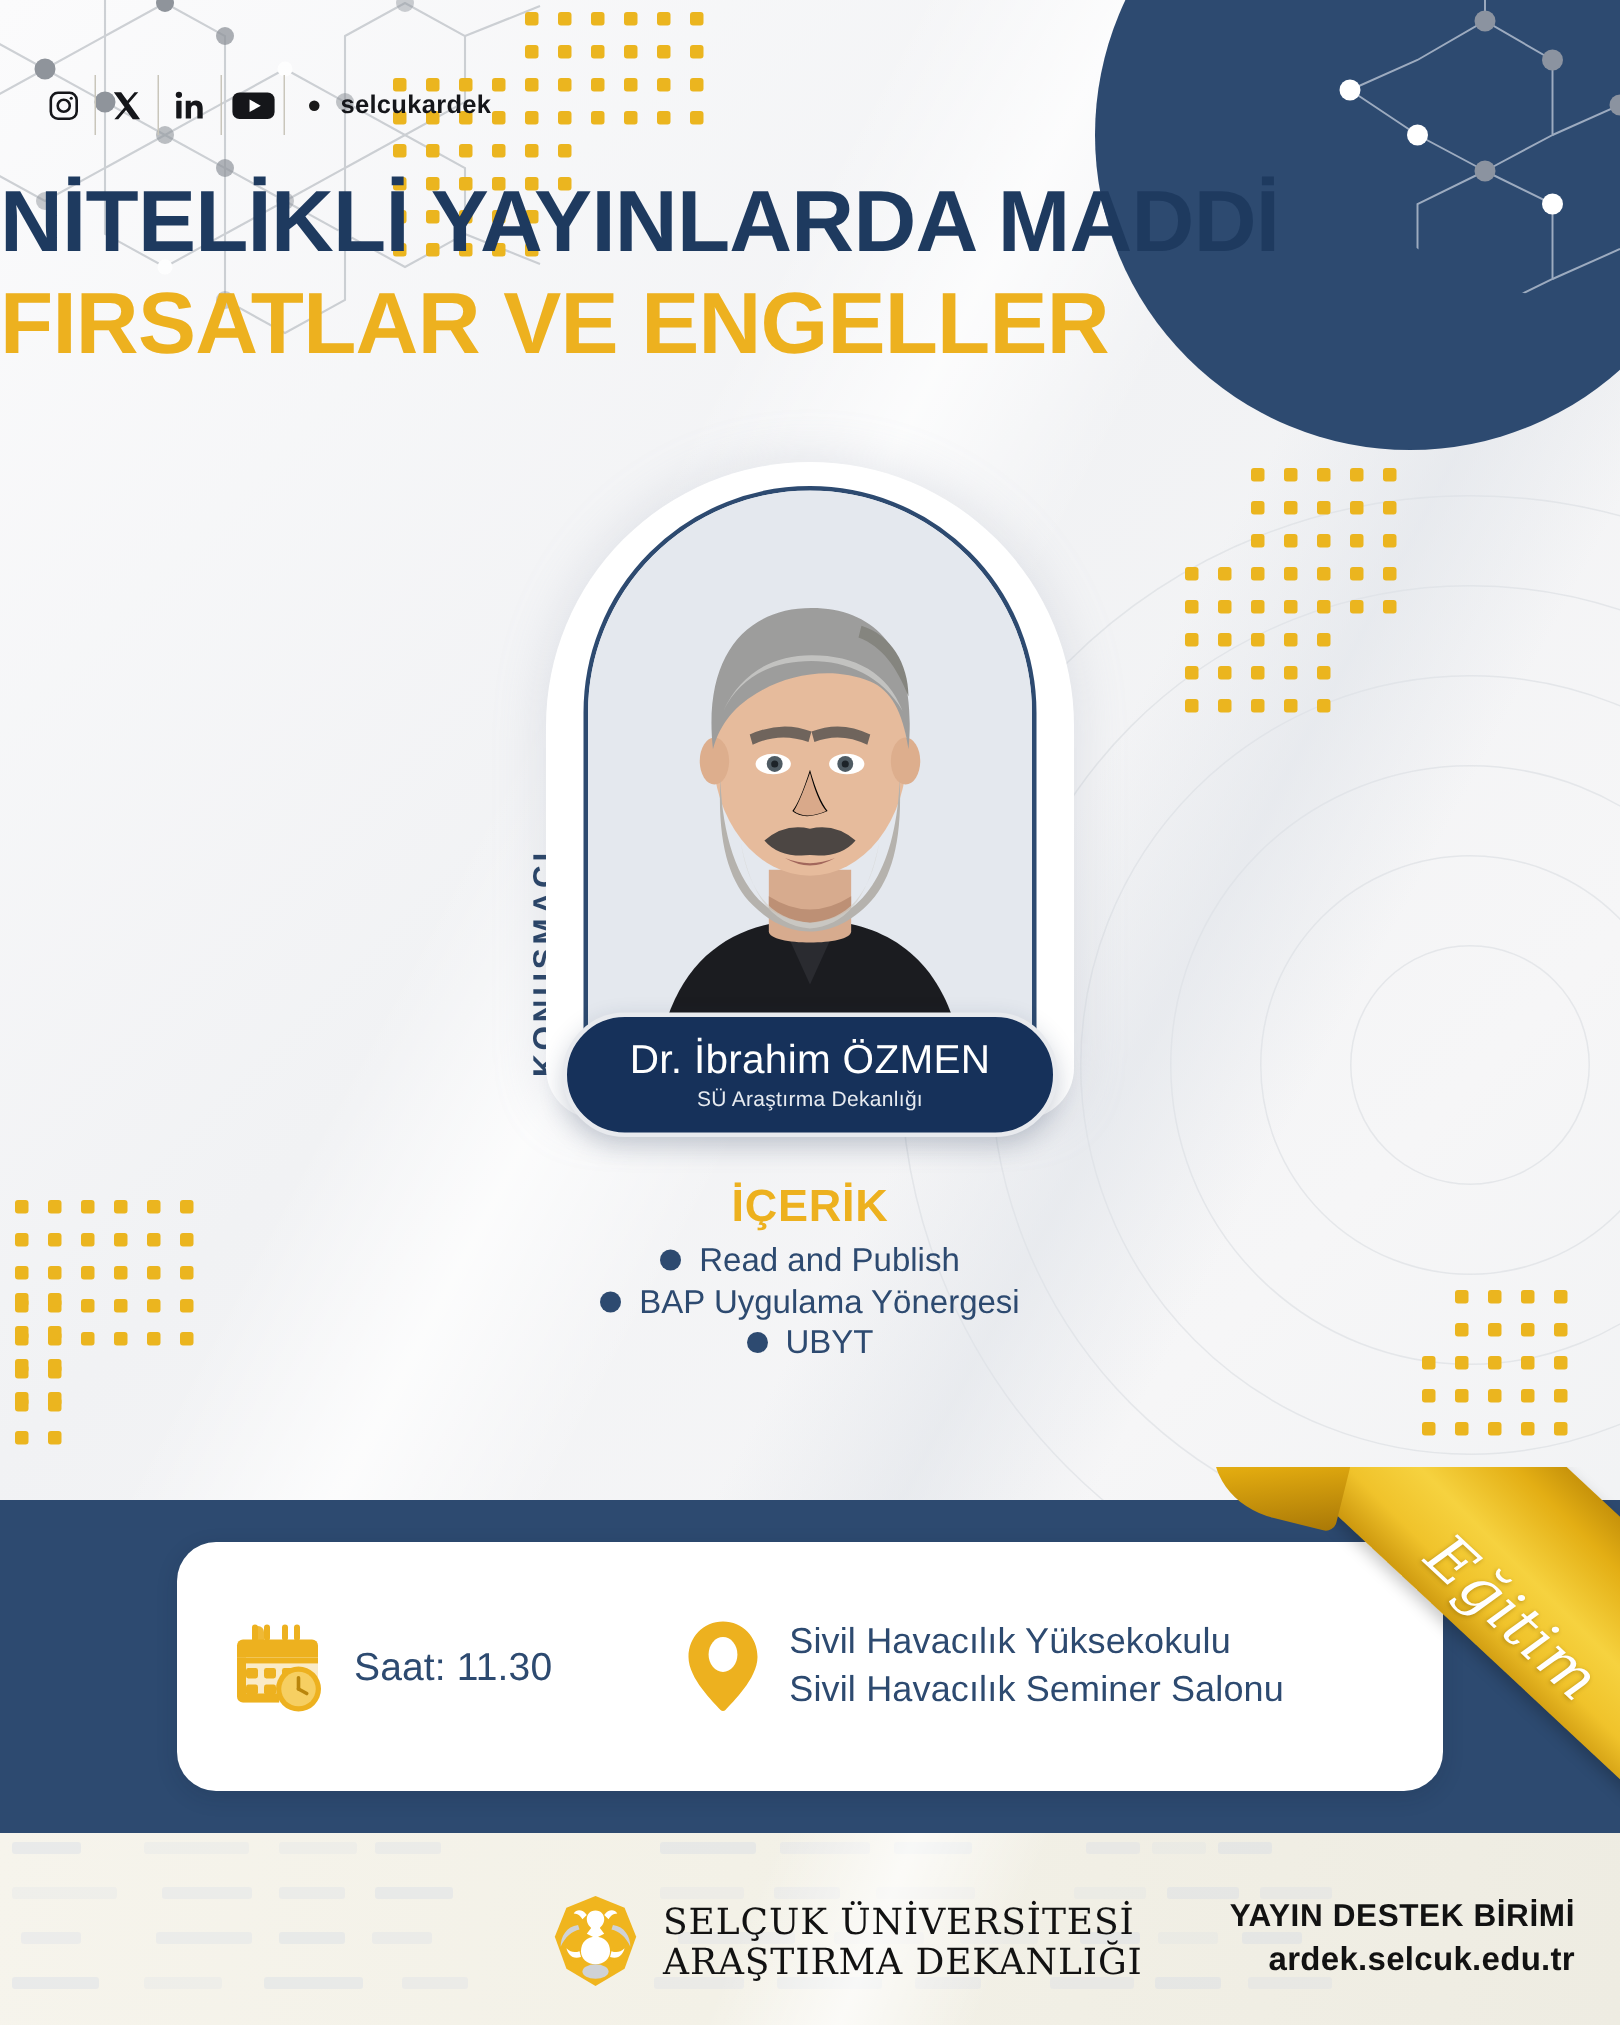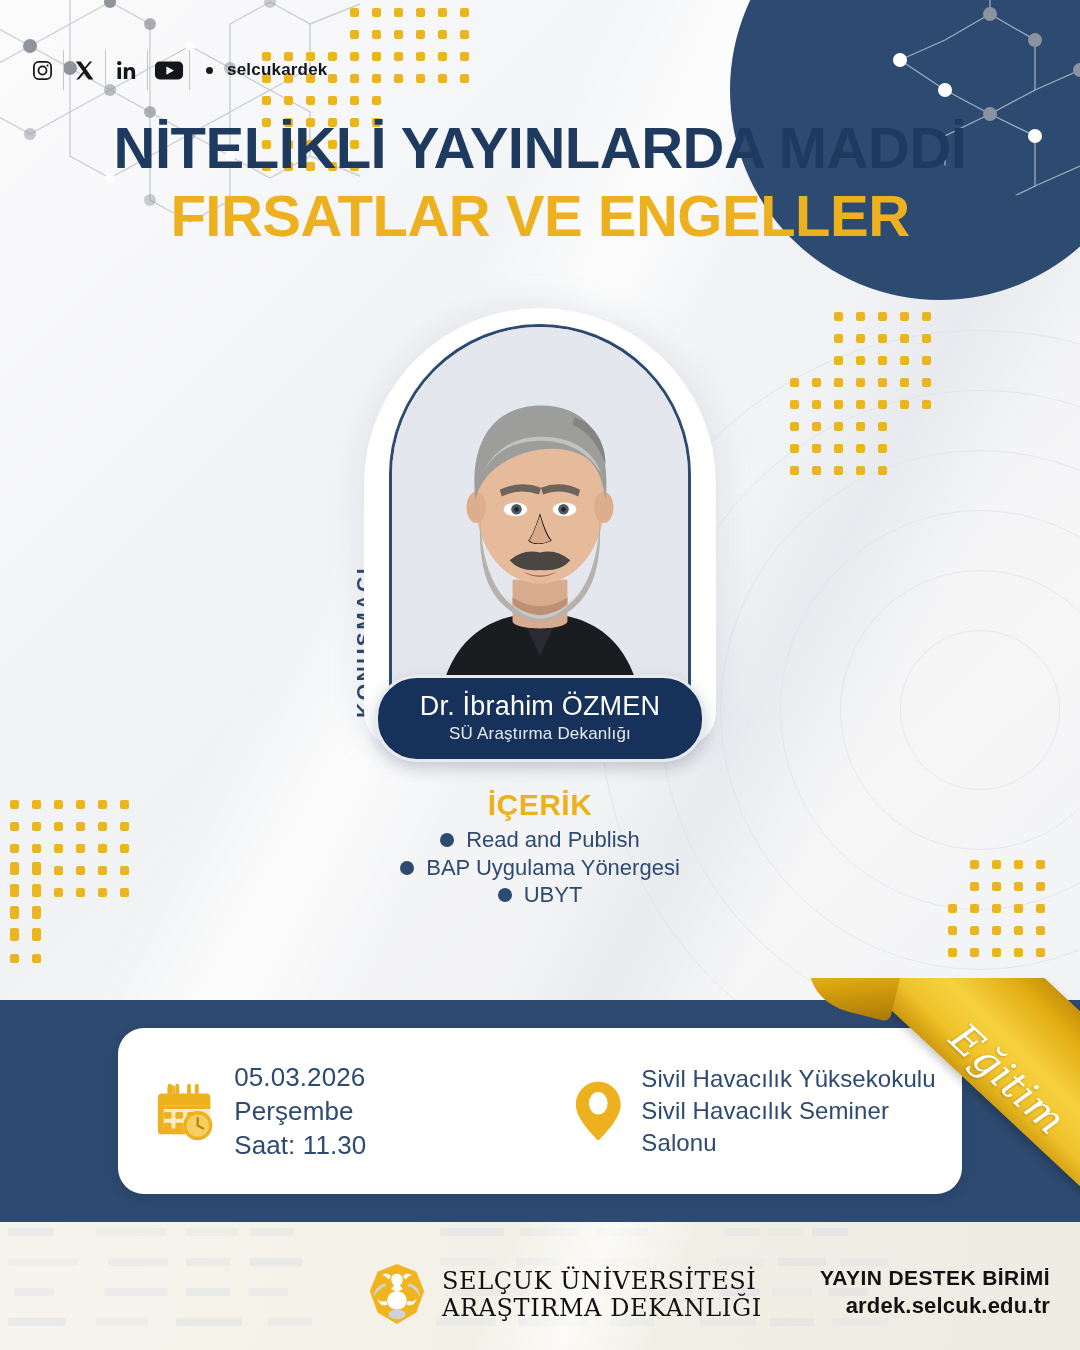--- a/index.html
+++ b/index.html
@@ -47,21 +47,21 @@
   }
 
   
   .dots{position:absolute;}
   .dots i{
     position:absolute;width:9px;height:9px;border-radius:2px;background:#ebb51f;
   }
 
   
   .title-wrap{
-    position:absolute;left:0;right:0;top:118px;text-align:center;
+    position:absolute;left:0;right:0;top:118px;
   }
   .title-line1{
     font-size:58px;font-weight:800;letter-spacing:-.5px;
     color:#1e3a5f;line-height:1.04;
     font-family:"Liberation Sans","DejaVu Sans",sans-serif;
   }
   .title-line2{
     font-size:58px;font-weight:800;letter-spacing:-.5px;
     color:#edb11f;line-height:1.04;margin-top:8px;
   }
@@ -100,21 +100,21 @@
     background:#16315a;
     border:3px solid #e8eaee;
     border-radius:42px;
     text-align:center;
     box-shadow:0 6px 16px rgba(30,50,80,.22);
   }
   .namecard .nm{
     color:#ffffff;font-size:27px;font-weight:500;letter-spacing:.2px;line-height:1.15;
   }
   .namecard .role{
-    color:#e6eaf0;font-size:17px;font-weight:400;margin-top:2px;letter-spacing:.2px;
+    color:#e6eaf0;font-size:14px;font-weight:400;margin-top:2px;letter-spacing:.2px;
   }
 
   
   .content-sec{
     position:absolute;left:0;right:0;top:788px;text-align:center;
   }
   .content-title{
     font-size:30px;font-weight:800;color:#edb11f;letter-spacing:.5px;
   }
   .content-sec ul{list-style:none;margin-top:4px;}
@@ -597,21 +597,20 @@
           <path d="M4 26 v26 a4 4 0 0 0 4 4 h24 v-6 h-22 v-24 z"></path>
         </g>
         <circle cx="45" cy="47" r="15" fill="#edb11f"></circle>
         <circle cx="45" cy="47" r="11.5" fill="#f6cf62"></circle>
         <g stroke="#b9850c" stroke-width="2.4" stroke-linecap="round">
           <line x1="45" y1="47" x2="45" y2="39.5"></line>
           <line x1="45" y1="47" x2="50.5" y2="50"></line>
         </g>
       </svg>
       <div class="info-text">
-        <div class="l1">05.03.2026 Perşembe</div>
         <div class="l2">Saat: 11.30</div>
       </div>
     </div>
 
     <div class="info-item info-place">
       <svg width="52" height="64" viewBox="0 0 52 64">
         <path d="M26 2 C13 2 3 12.5 3 25.6 C3 40 20 56 24.4 61 a2.1 2.1 0 0 0 3.2 0 C32 56 49 40 49 25.6 C49 12.5 39 2 26 2 Z" fill="#edb11f"></path>
         <ellipse cx="26" cy="24" rx="9.6" ry="11.6" fill="#ffffff"></ellipse>
       </svg>
       <div class="info-text">

